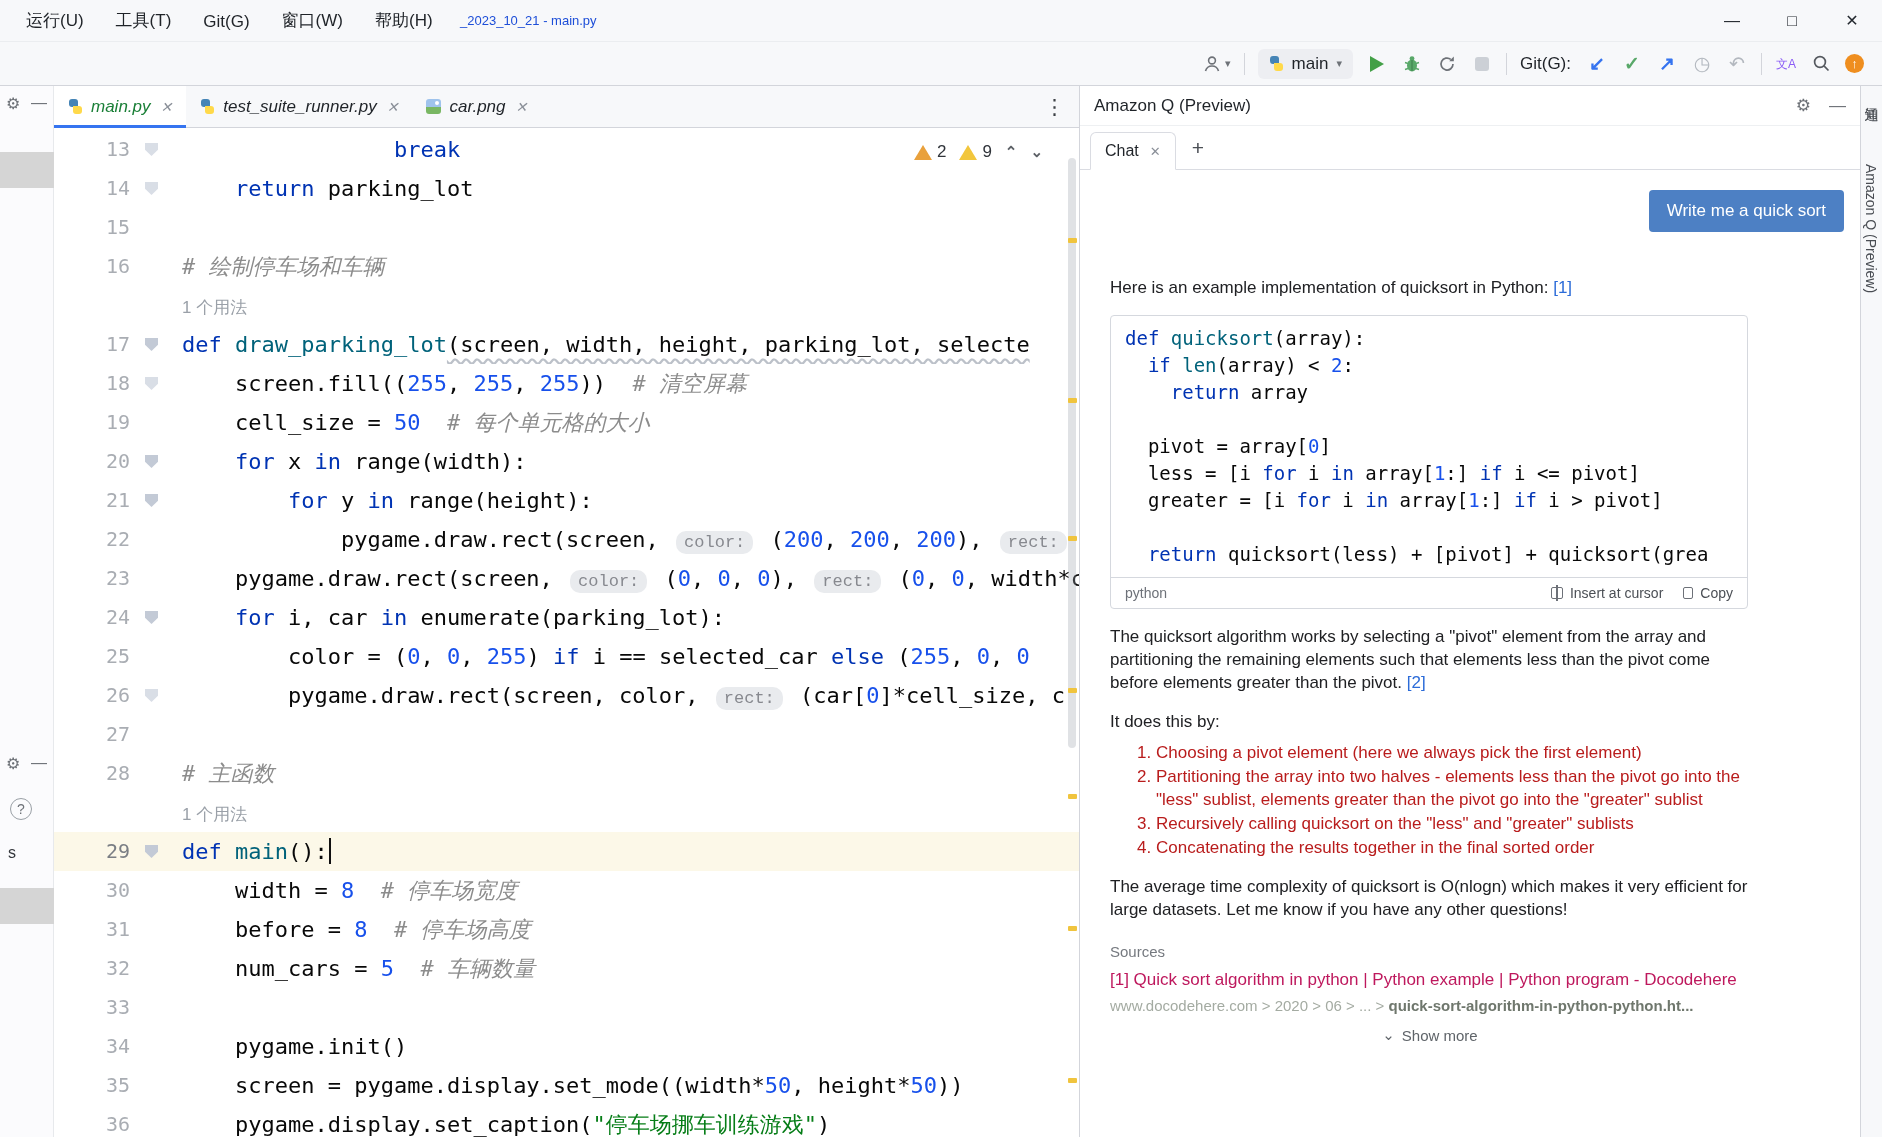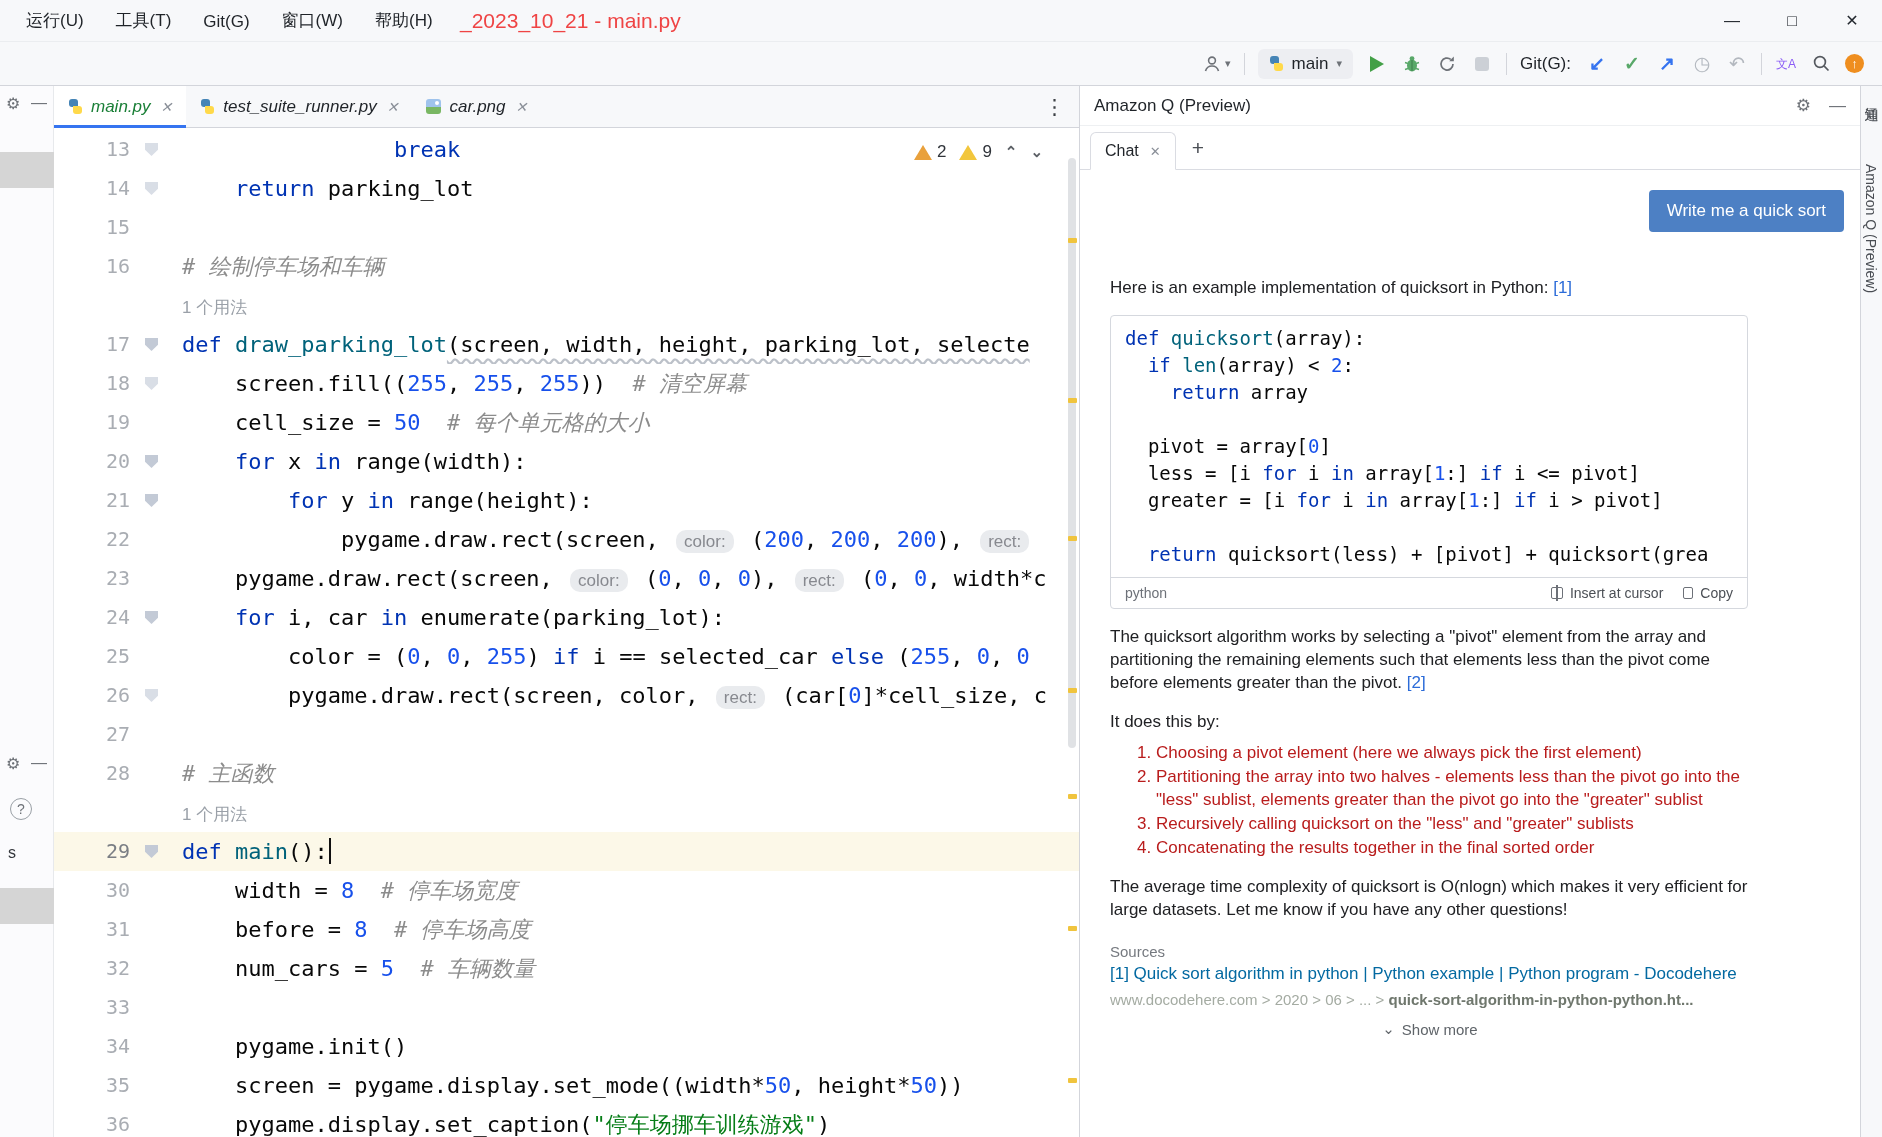--- a/index.html
+++ b/index.html
@@ -3,21 +3,21 @@
 <meta charset="utf-8">
 <style>
   * { box-sizing: border-box; margin: 0; padding: 0; }
   html,body { width:1882px; height:1137px; overflow:hidden; background:#fff;
     font-family:"Liberation Sans",sans-serif; color:#1f2328; }
 
   
   .titlebar { height:42px; background:#f7f8fa; display:flex; align-items:center; position:relative; border-bottom:1px solid #ebedf0;}
   .menus { display:flex; gap:8px; padding-left:14px;align-items:flex-end; }
   .menu-item { font-size:17px; padding:5px 12px; border-radius:6px; color:#1f2328; white-space:nowrap; }
-  .win-title { position:absolute; left:460px; font-size:21px; color:#ef4444; }
+  .win-title { position:absolute; left:460px; font-size:13px; color:#1d4ed8; }
   .win-controls { margin-left:auto; display:flex; }
   .win-btn { width:60px; height:42px; display:flex; align-items:center; justify-content:center; font-size:16px; color:#24292f; }
 
   
   .toolbar { height:44px; background:#f7f8fa; border-bottom:1px solid #d3d5db; display:flex; align-items:center; justify-content:flex-end; gap:13px; padding-right:18px; }
   .tb-item { display:flex; align-items:center; gap:3px; justify-content:center; min-width:22px; height:30px; border-radius:6px; }
   .tb-sep { width:1px; height:22px; background:#d3d5db; }
   .run-config { display:flex; align-items:center; gap:8px; background:#edeef2; border-radius:6px; padding:5px 11px; font-size:17px; color:#1f2328; }
   .dd { font-size:11px; color:#6e7278; }
   .play-tri { width:0; height:0; border-left:14px solid #43a047; border-top:8px solid transparent; border-bottom:8px solid transparent; }
@@ -63,21 +63,21 @@
     background:#c3cad6; clip-path:polygon(0 0,100% 0,100% 52%,50% 100%,0 52%); }
   .gicon.mark::after { background:#d9dee6; }
   .ctext { flex:1; padding-left:12px; overflow:hidden; color:#080808; }
   .sg-k { color:#0033b3; }
   .sg-f { color:#00627a; }
   .sg-n { color:#1750eb; }
   .sg-s { color:#067d17; }
   .sg-c { color:#8c8c8c; font-style:italic; }
   .sg-t { color:#080808; }
   .sg-w { color:#080808; text-decoration:underline; text-decoration-style:wavy; text-decoration-color:#bcc1c9; text-underline-offset:6px; }
-  .sg-h { font-family:Liberation Sans, sans-serif; font-size:17px; background:#e9ebee; color:#87898f; border-radius:10px; padding:2px 8px; margin:0 4px; }
+  .sg-h { font-family:Liberation Mono, monospace; font-size:17px; background:#e9ebee; color:#87898f; border-radius:10px; padding:2px 8px; margin:0 4px; }
   .inlay { font-family:"Liberation Sans",sans-serif; font-size:17px; color:#9aa0a8; }
   .caret { display:inline-block; width:2px; height:26px; background:#101010; transform:translateY(5px); margin-left:1px; }
 
   .inspections { position:absolute; top:12px; right:30px; display:flex; align-items:center; gap:13px; background:rgba(255,255,255,.92); padding:2px 6px; font-size:17px; color:#30343a; }
   .insp { display:flex; align-items:center; gap:5px; }
   .tri { width:0; height:0; border-left:9px solid transparent; border-right:9px solid transparent; border-bottom:15px solid #e9a13c; }
   .tri.t2 { border-bottom-color:#f2c63c; }
   .insp-nav { color:#5c6066; font-size:15px; font-weight:bold; }
 
   .stripe { position:absolute; top:0; right:0; width:14px; height:100%; }
@@ -106,21 +106,21 @@
   .q-codefoot { display:flex; align-items:center; border-top:1px solid #d5d8de; padding:7px 14px; font-size:14px; color:#6d7178; }
   .q-lang { flex:1; }
   .q-action { display:flex; align-items:center; gap:7px; margin-left:20px; color:#4b4f55; }
   .ic-insert { display:inline-block; width:12px; height:12px; border:1px solid #6d7178; border-radius:2px; position:relative; }
   .ic-insert::after { content:""; position:absolute; left:4px; top:-3px; width:2px; height:16px; background:#6d7178; }
   .ic-copy { display:inline-block; width:10px; height:12px; border:1px solid #6d7178; border-radius:2px; position:relative; background:#fff; }
   .ic-copy::before { content:""; position:absolute; left:2px; top:-4px; width:10px; height:12px; border:1px solid #6d7178; border-radius:2px; z-index:-1; }
   .q-list { margin:8px 0 0 0; padding-left:46px; font-size:17px; line-height:23px; color:#b91c1c; }
   .q-list li { margin-bottom:1px; }
   .q-sources-label { font-size:15px; color:#75797f; margin-top:22px; }
-  .q-source-title { font-size:17px; line-height:23px; color:#0369a1; margin-top:2px; }
+  .q-source-title { font-size:17px; line-height:23px; color:#be185d; margin-top:8px; }
   .q-source-url { font-size:15px; color:#a4aba2; margin-top:6px; white-space:nowrap; overflow:hidden; }
   .q-url-bold { font-weight:bold; color:#6f776d; }
   .q-showmore { display:flex; justify-content:center; align-items:center; gap:7px; font-size:15px; color:#5f6469; margin-top:12px; }
 
   
   .right-strip { width:22px; flex:none; background:#f7f8fa; border-left:1px solid #d3d5db; position:relative; }
   .vlabel { writing-mode:vertical-rl; font-size:14px; color:#494d53; position:absolute; left:2px; white-space:nowrap; }
 </style>
 </head>
 <body>

